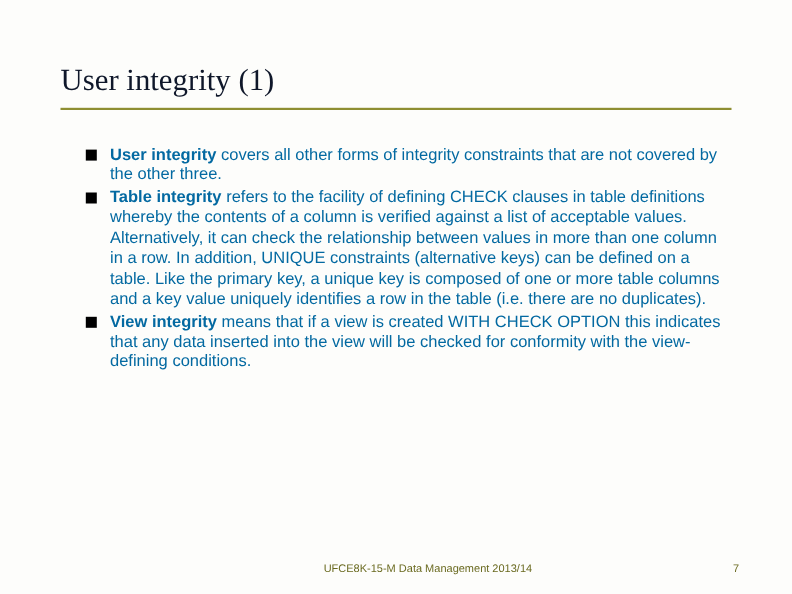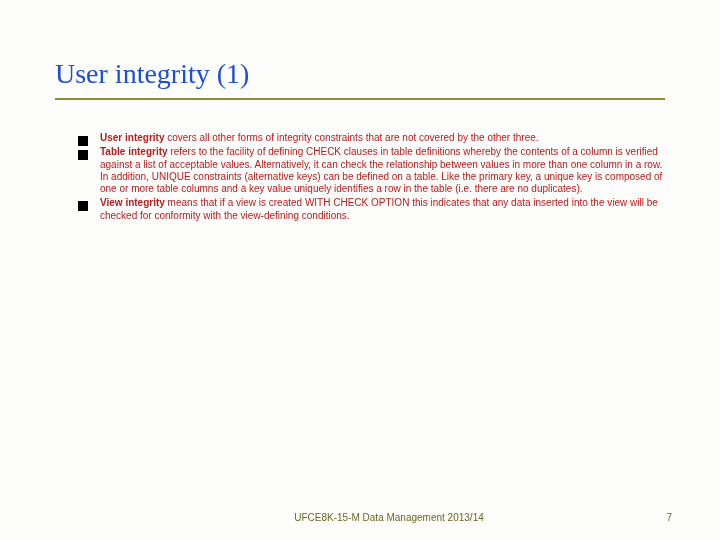--- a/index.html
+++ b/index.html
@@ -16,39 +16,39 @@
     height: 540px;
     position: relative;
     box-sizing: border-box;
   }
   .title {
     position: absolute;
     top: 58px;
     left: 55px;
     font-family: "Times New Roman", Times, serif;
     font-size: 28px;
-    color: #1d4ed8;
+    color: #0f172a;
     font-weight: 400;
   }
   .title-rule {
     position: absolute;
     top: 98px;
     left: 55px;
     width: 610px;
     height: 0;
     border-top: 2px solid #8e8e32;
   }
   .body {
     position: absolute;
     top: 132px;
     left: 78px;
     width: 585px;
-    font-size: 10px;
+    font-size: 15px;
     line-height: 1.23;
-    color: #b91c1c;
+    color: #0369a1;
   }
   .body ul {
     list-style: none;
     margin: 0;
     padding: 0;
   }
   .body li {
     position: relative;
     padding-left: 22px;
     margin-bottom: 2px;

